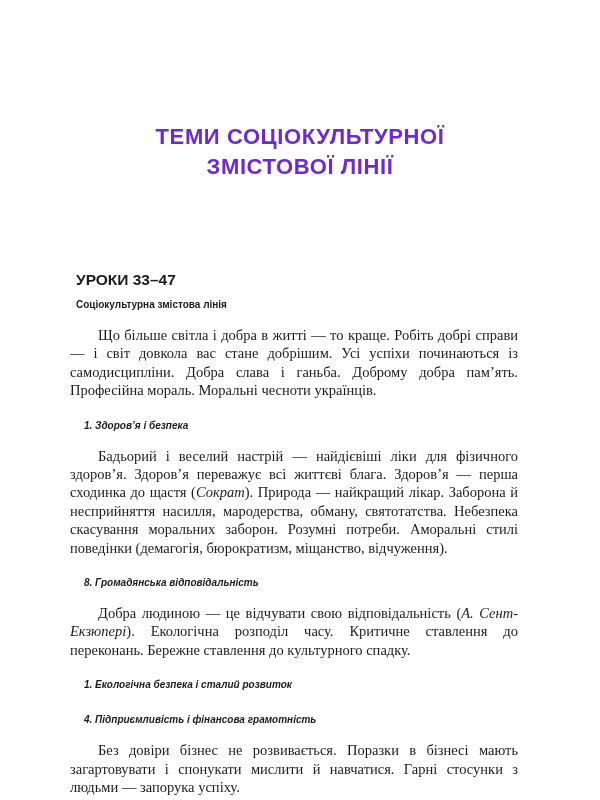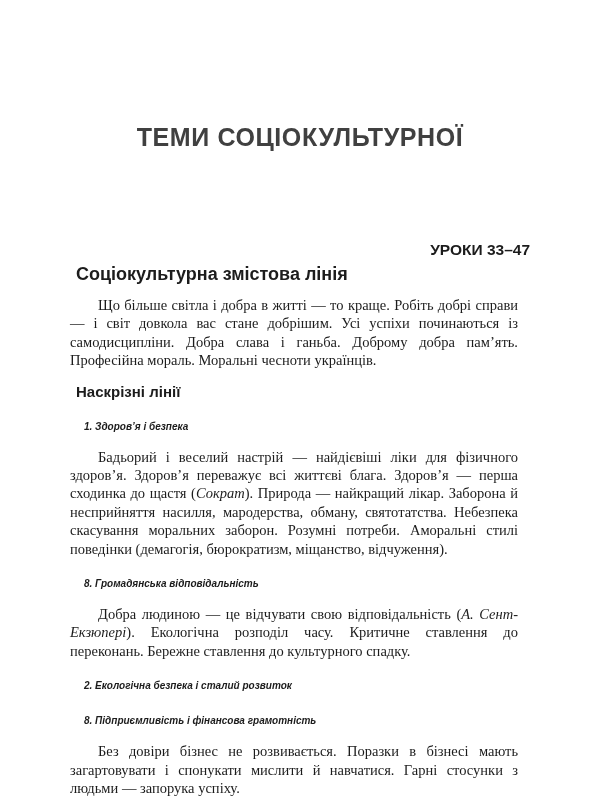--- a/index.html
+++ b/index.html
@@ -15,47 +15,46 @@
     color: #1c1c1c;
     overflow: hidden;
     box-sizing: border-box;
   }
   .title {
     margin: 0;
     padding-top: 122px;
     text-align: center;
     font-family: "Liberation Sans", sans-serif;
     font-weight: bold;
-    font-size: 25px;
+    font-size: 22px;
     line-height: 30px;
     letter-spacing: 0.6px;
-    color: #404040;
+    color: #6d28d9;
   }
   .content {
     margin: 88px 70px 0 58px; 
     font-family: "Liberation Serif", "DejaVu Serif", serif;
     font-size: 14.5px;
     line-height: 18.4px;
     color: #1c1c1c;
   }
   .kicker {
     margin: 0 0 6px 0;
     padding-left: 18px;
     font-family: "Liberation Sans", sans-serif;
     font-weight: bold;
     font-size: 15.5px;
     line-height: 19px;
-    text-align: right;
   }
   .line-heading {
     margin: 0 0 3px 0;
     padding-left: 18px;
     font-family: "Liberation Sans", sans-serif;
     font-weight: bold;
-    font-size: 18px;
+    font-size: 10px;
     line-height: 19px;
   }
   .cross-heading {
     margin: 7px 0 4px 0;
     padding-left: 18px;
     font-family: "Liberation Sans", sans-serif;
     font-weight: bold;
     font-size: 15px;
     line-height: 19px;
   }
@@ -77,37 +76,37 @@
     font-style: italic;
   }
 </style>
 </head>
 <body>
 
 <div class="page">
 
   <h1 class="title">
     <span>ТЕМИ СОЦІОКУЛЬТУРНОЇ</span><br>
+    <span>ЗМІСТОВОЇ ЛІНІЇ</span>
   </h1>
 
   <div class="content">
 
     <h2 class="kicker">УРОКИ 33–47</h2>
 
     <h3 class="line-heading">Соціокультурна змістова лінія</h3>
 
     <p class="body-par">Що більше світла і добра в житті — то краще. Робіть добрі справи — і світ довкола вас стане добрішим. Усі успіхи починаються із самодисципліни. Добра слава і ганьба. Доброму добра пам’ять. Професійна мораль. Моральні чесноти українців.</p>
 
-    <h3 class="cross-heading">Наскрізні лінії</h3>
 
     <h4 class="num-heading">1. Здоров’я і безпека</h4>
     <p class="body-par"><span>Бадьорий і веселий настрій — найдієвіші ліки для фізичного здоров’я. Здоров’я переважує всі життєві блага. Здоров’я — перша сходинка до щастя (</span><em>Сократ</em><span>). Природа — найкращий лікар. Заборона й несприйняття насилля, мародерства, обману, святотатства. Небезпека скасування моральних заборон. Розумні потреби. Аморальні стилі поведінки (демагогія, бюрократизм, міщанство, відчуження).</span></p>
 
     <h4 class="num-heading">8. Громадянська відповідальність</h4>
     <p class="body-par"><span>Добра людиною — це відчувати свою відповідальність (</span><em>А. Сент-Екзюпері</em><span>). Екологічна розподіл часу. Критичне ставлення до переконань. Бережне ставлення до культурного спадку.</span></p>
 
-    <h4 class="num-heading">2. Екологічна безпека і сталий розвиток</h4>
+    <h4 class="num-heading">1. Екологічна безпека і сталий розвиток</h4>
 
-    <h4 class="num-heading">8. Підприємливість і фінансова грамотність</h4>
+    <h4 class="num-heading">4. Підприємливість і фінансова грамотність</h4>
     <p class="body-par"><span>Без довіри бізнес не розвивається. Поразки в бізнесі мають загартовувати і спонукати мислити й навчатися. Гарні стосунки з людьми — запорука успіху.</span><em></em><span></span></p>
 
   </div>
 </div>
 
 </body></html>

